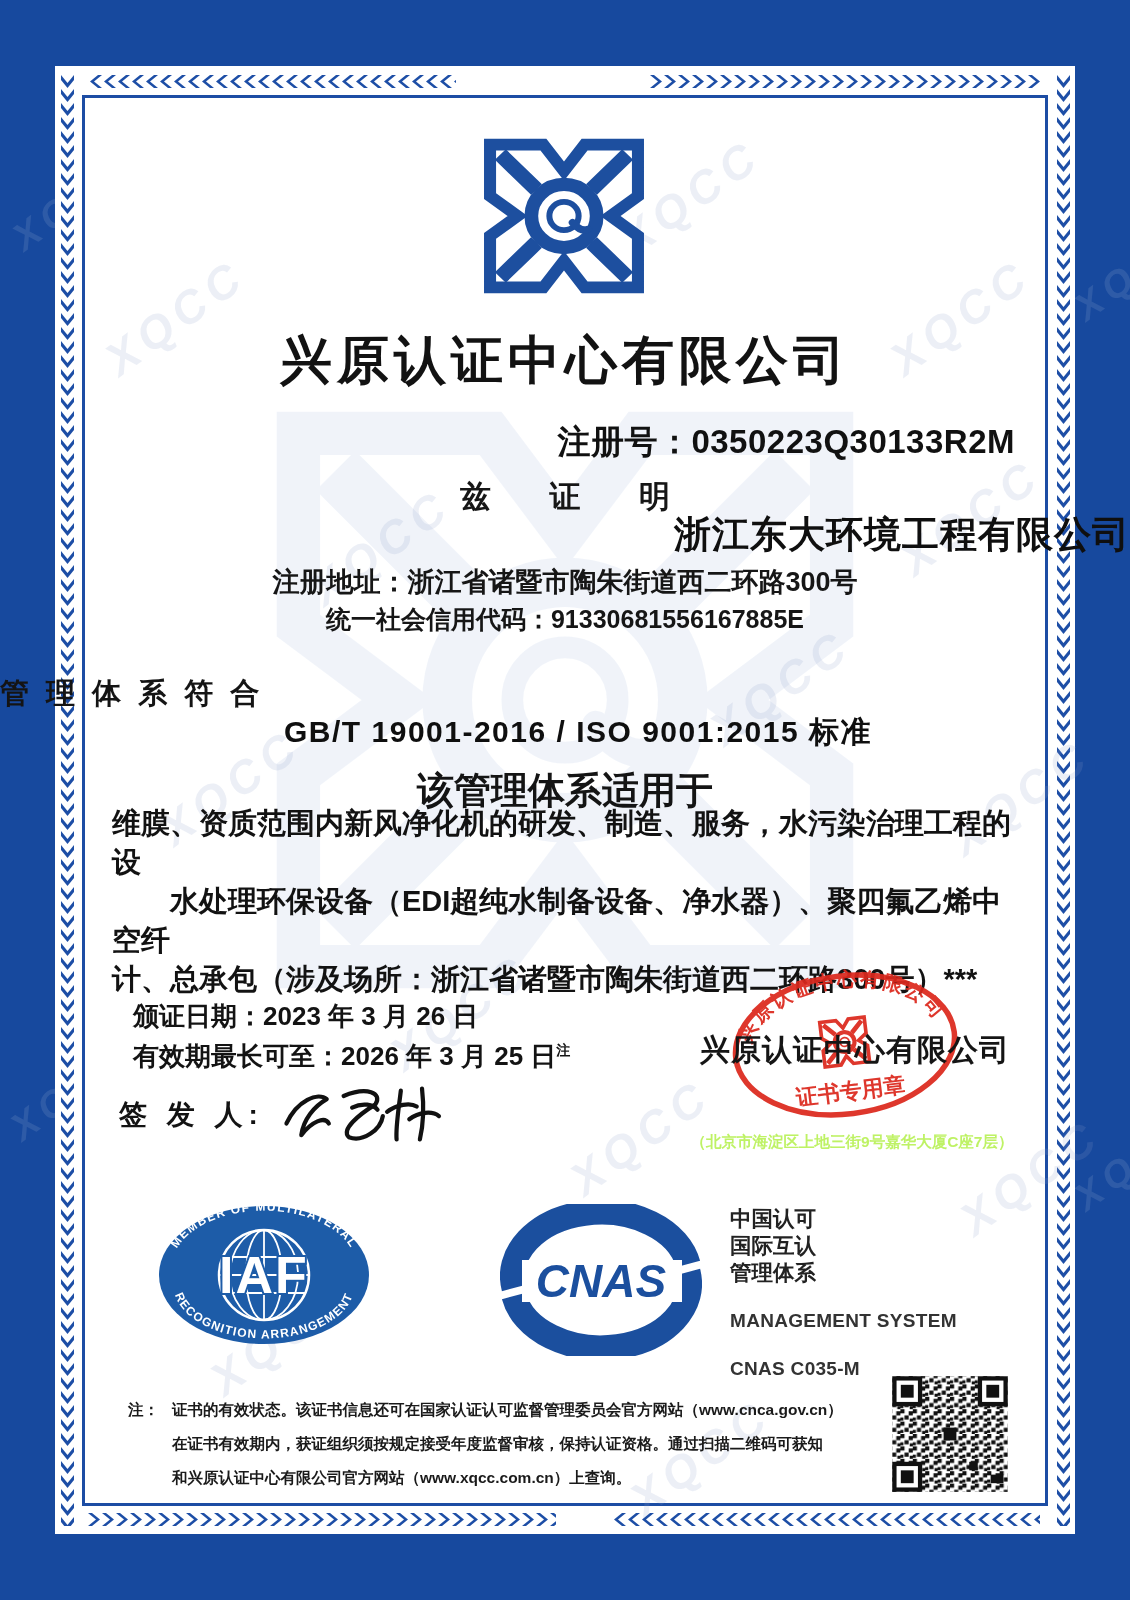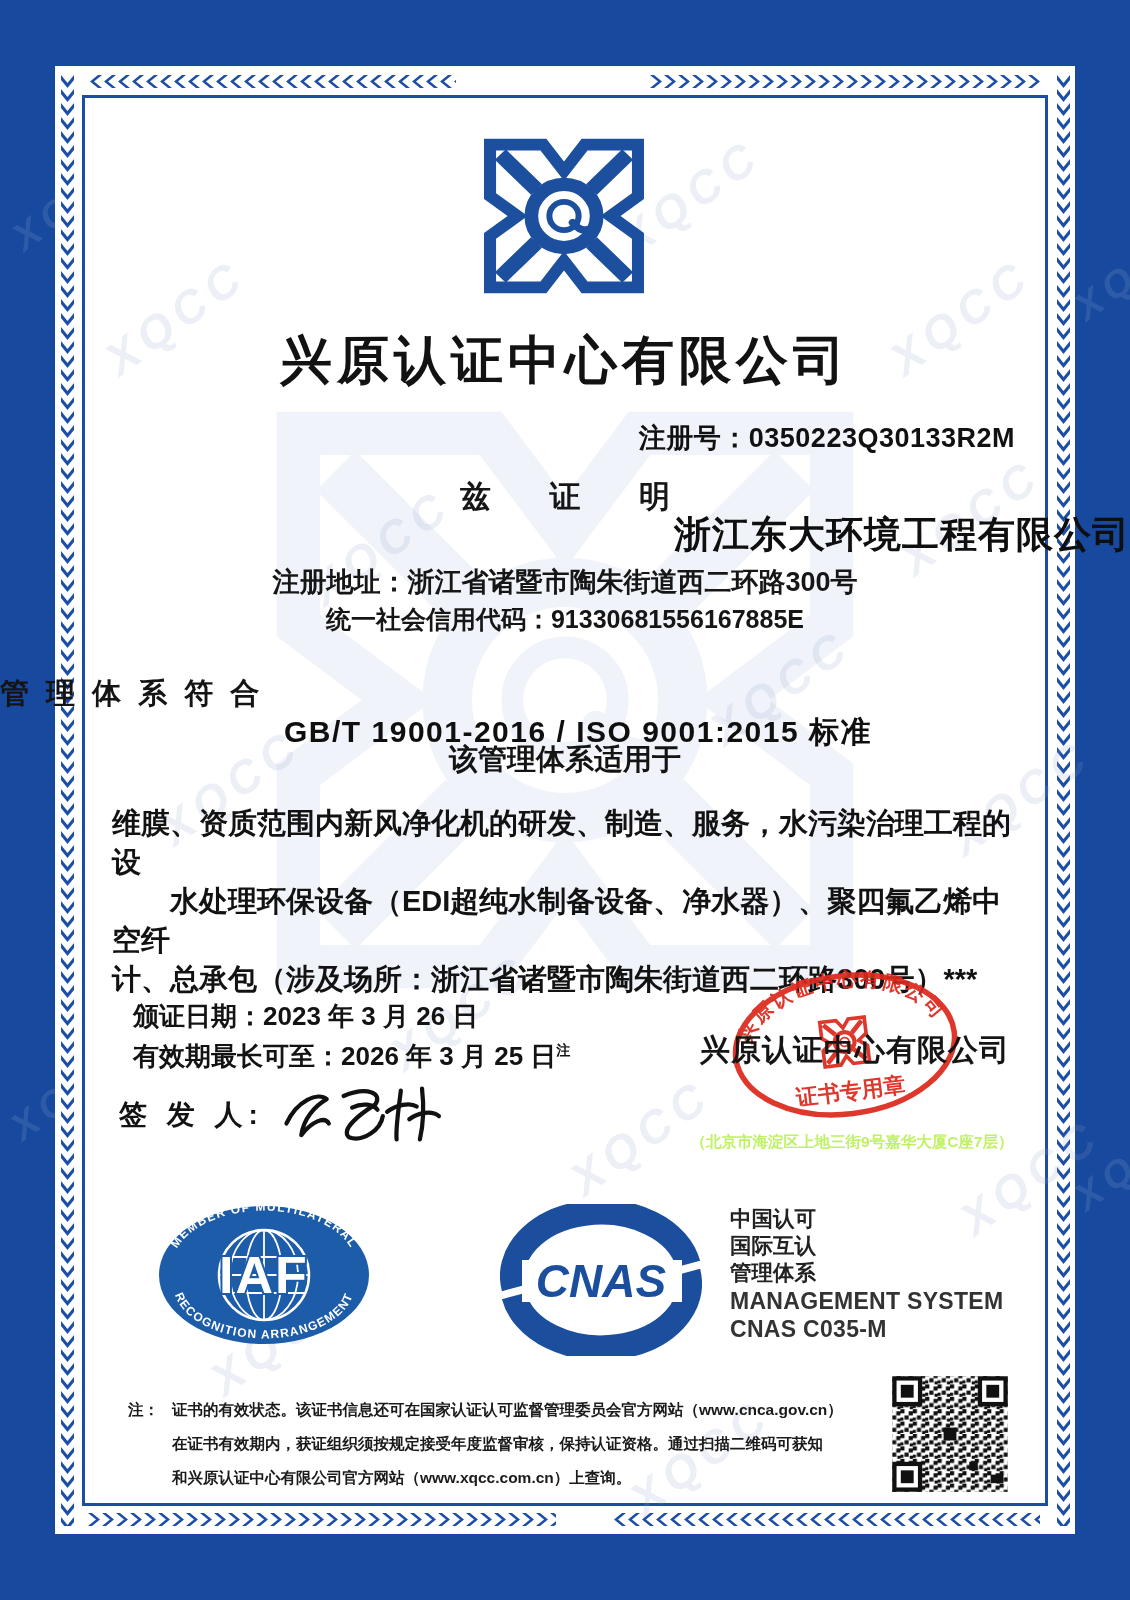--- a/index.html
+++ b/index.html
@@ -7,47 +7,47 @@
         font-family:"Liberation Sans","DejaVu Sans",sans-serif;margin:0 auto;}
   .abs{position:absolute;}
   .white-sheet{left:55px;top:66px;width:1020px;height:1468px;background:#ffffff;}
   .inner-line{left:82px;top:95px;width:960px;height:1405px;border:3px solid #1c4da4;}
   .wm{position:absolute;color:rgba(140,160,200,0.17);font-size:46px;font-weight:700;font-style:italic;
       letter-spacing:7px;transform:rotate(-36deg);user-select:none;}
   .wm.frame{color:rgba(255,255,255,0.10);font-size:38px;}
   .big-wm{left:255px;top:390px;width:620px;height:620px;color:#3a68b8;opacity:0.07;}
   .title{left:0;top:326px;width:100%;text-align:center;font-size:52px;font-weight:900;
          letter-spacing:5px;color:#121212;}
-  .regnum{top:420px;right:115px;font-size:27px;font-weight:800;color:#111;letter-spacing:0.5px;}
+  .regnum{top:420px;right:115px;font-size:33px;font-weight:800;color:#111;letter-spacing:0.5px;}
   .attest{left:0;top:476px;width:100%;text-align:center;font-size:31px;font-weight:700;word-spacing:50px;color:#161616;}
   .company{left:0;top:510px;width:100%;text-align:right;font-size:37px;font-weight:800;letter-spacing:1px;color:#0f0f0f;}
   .addr{left:0;top:564px;width:100%;text-align:center;font-size:27px;font-weight:600;color:#161616;}
   .credit{left:0;top:603px;width:100%;text-align:center;font-size:25px;font-weight:600;color:#161616;}
   .conform{left:0;top:674px;width:100%;text-align:left;font-size:29px;font-weight:700;word-spacing:9px;color:#141414;}
   .standard{left:0;top:712px;width:100%;text-align:center;font-size:30px;font-weight:800;
             letter-spacing:1.5px;color:#0f0f0f;margin-left:13px;}
-  .applies{left:0;top:740px;width:100%;text-align:center;font-size:29px;font-weight:600;color:#141414;}
+  .applies{left:0;top:766px;width:100%;text-align:center;font-size:37px;font-weight:600;color:#141414;}
   .scope{left:112px;top:804px;width:908px;font-size:29px;font-weight:600;color:#121212;}
   .scope .ln{line-height:39px;}
   .scope .ln.first{text-indent:58px;}
   .d-issue{left:133px;top:999px;font-size:26px;font-weight:600;color:#131313;}
   .d-valid{left:133px;top:1039px;font-size:26px;font-weight:600;color:#131313;}
   .d-valid sup{font-size:14px;font-weight:700;}
   .signer-row{left:119px;top:1082px;display:flex;align-items:flex-start;}
   .signer-label{font-size:28px;font-weight:600;letter-spacing:6px;color:#131313;padding-top:14px;}
   .seal{left:725px;top:964px;width:240px;height:162px;}
   .certifier-name{left:688px;top:1030px;width:334px;text-align:center;font-size:30px;
                   font-family:"Liberation Serif","DejaVu Serif",serif;font-weight:600;
                   letter-spacing:1px;color:#151515;}
   .seal-addr{left:676px;top:1112px;width:352px;text-align:center;font-size:15.5px;font-weight:600;color:#bef264;margin-top:20px;}
   .iaf{left:156px;top:1203px;width:216px;height:144px;}
   .cnas{left:500px;top:1204px;width:202px;height:152px;}
   .accr{left:730px;top:1206px;color:#222;}
   .accr .zh{font-size:21.5px;font-weight:600;line-height:27px;}
-  .accr .en{font-size:23px;font-weight:700;line-height:28px;color:#333;letter-spacing:0.3px;}
+  .accr .en{font-size:19px;font-weight:700;line-height:28px;color:#333;letter-spacing:0.3px;margin-top:20px;}
   .footnote{left:128px;top:1393px;width:700px;display:flex;color:#1a1a1a;}
   .footnote .lbl{font-size:15.5px;font-weight:700;width:44px;flex:0 0 44px;line-height:34px;}
   .footnote .ln{font-size:15.5px;font-weight:700;line-height:34px;white-space:nowrap;}
   .qr{left:888px;top:1372px;width:124px;height:124px;}
   .chev{position:absolute;}
   svg{display:block;}
 </style>
 </head>
 <body>
 

